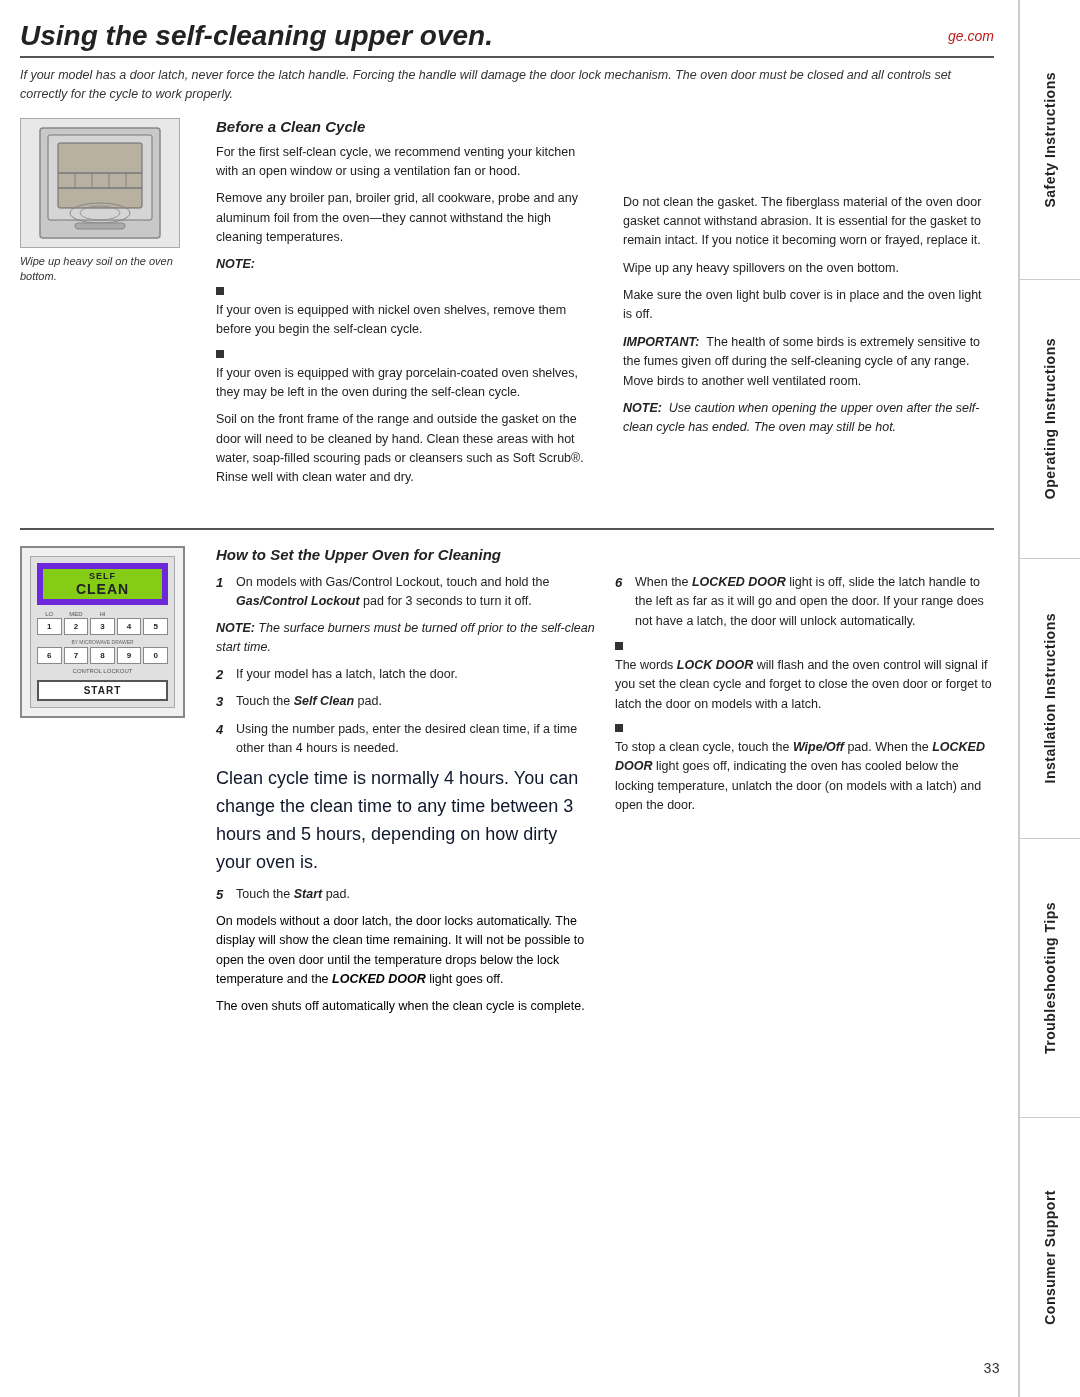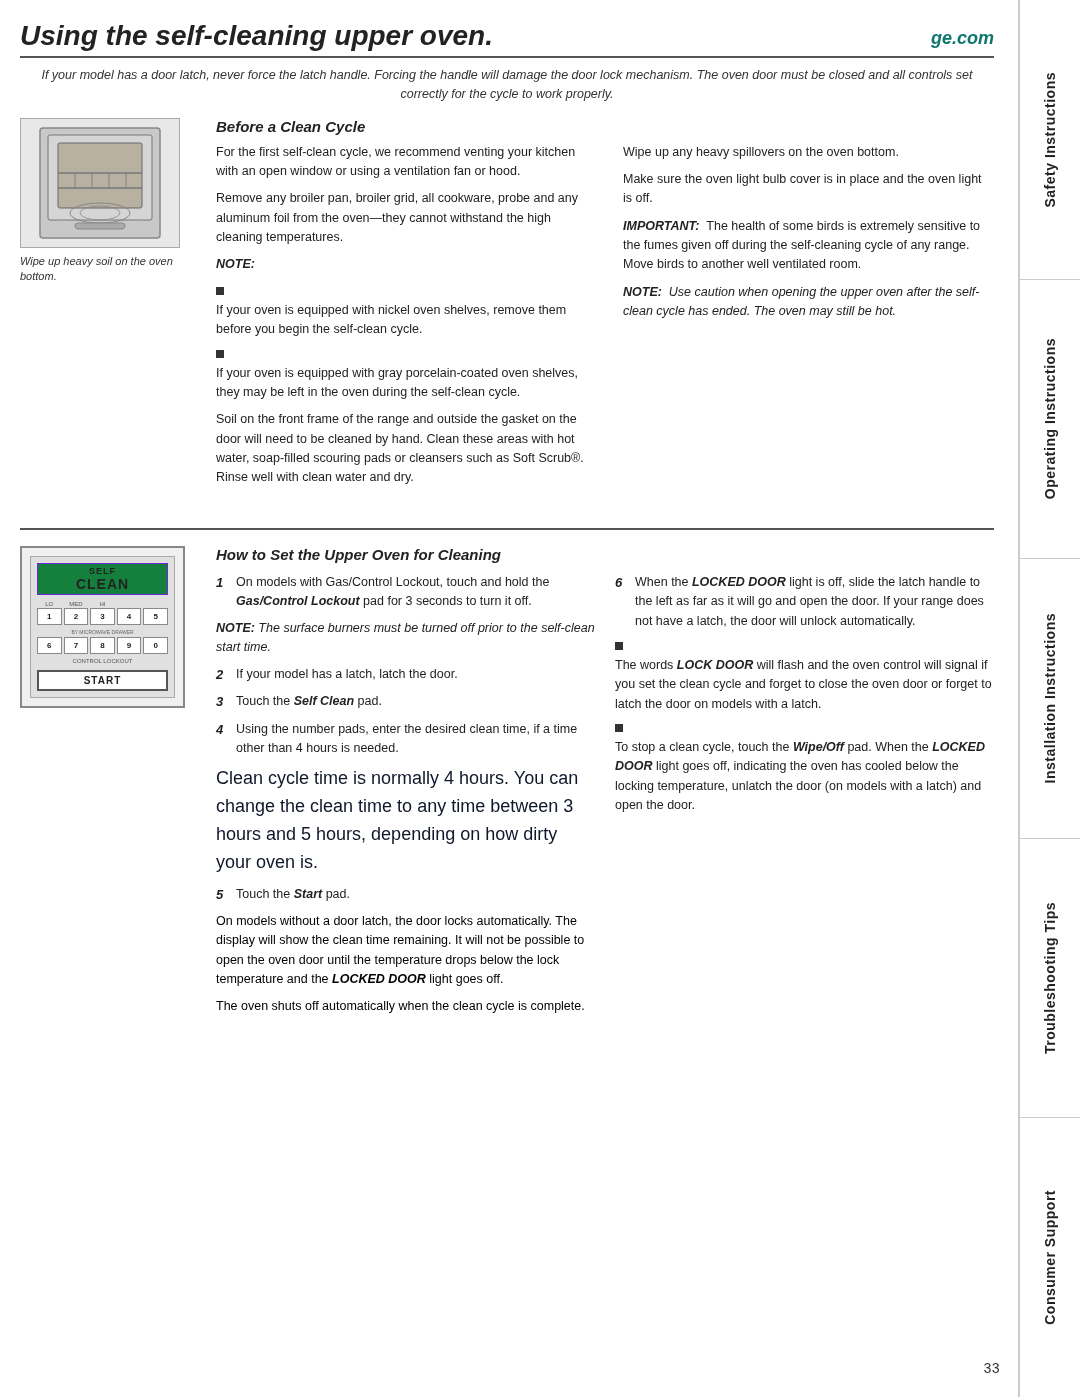--- a/index.html
+++ b/index.html
@@ -74,35 +74,33 @@
     }
 
     .page-title {
       font-size: 28px;
       font-style: italic;
       font-weight: bold;
       color: #222;
     }
 
     .page-brand {
-      font-size: 18px;
-      color: #0f766e;
+      font-size: 14px;
+      color: #b91c1c;
       font-style: italic;
       padding-top: 8px;
-      font-weight: bold;
     }
 
     
     .intro-text {
       font-size: 12.5px;
       font-style: italic;
       color: #333;
       line-height: 1.5;
       margin-bottom: 14px;
-      text-align: center;
     }
 
     
     .top-section {
       display: flex;
       gap: 16px;
       margin-bottom: 16px;
     }
 
     .top-left {
@@ -142,20 +140,21 @@
     .section-title {
       font-size: 15px;
       font-style: italic;
       font-weight: bold;
       margin-bottom: 8px;
     }
 
     .two-col-text {
       display: flex;
       gap: 36px;
+      align-items: center;
     }
 
     .text-col {
       flex: 1;
       font-size: 12.5px;
       line-height: 1.55;
       color: #222;
     }
 
     .text-col p {
@@ -210,22 +209,22 @@
       width: 165px;
     }
 
     .control-panel-inner {
       border: 1px solid #aaa;
       background: #e0e0e0;
       padding: 6px;
     }
 
     .self-clean-display {
-      background: #15803d;
-      border: 1px solid #6d28d9;
+      background: #84cc16;
+      border: 6px solid #6d28d9;
       text-align: center;
       font-size: 9px;
       font-weight: bold;
       padding: 2px 4px;
       margin-bottom: 6px;
       letter-spacing: 1px;
     }
 
     .self-clean-display .line1 { font-size: 9px; font-weight: bold; }
     .self-clean-display .line2 { font-size: 14px; font-weight: bold; }
@@ -398,20 +397,21 @@
               <span>If your oven is equipped with nickel oven shelves, remove them before you begin the self-clean cycle.</span>
             </div>
             <div class="bullet-item">
               <span class="bullet-square"></span>
               <span>If your oven is equipped with gray porcelain-coated oven shelves, they may be left in the oven during the self-clean cycle.</span>
             </div>
             <p style="margin-top:8px;">Soil on the front frame of the range and outside the gasket on the door will need to be cleaned by hand. Clean these areas with hot water, soap-filled scouring pads or cleansers such as Soft Scrub®. Rinse well with clean water and dry.</p>
           </div>
 
           <div class="text-col">
+            <p>Do not clean the gasket. The fiberglass material of the oven door gasket cannot withstand abrasion. It is essential for the gasket to remain intact. If you notice it becoming worn or frayed, replace it.</p>
             <p>Wipe up any heavy spillovers on the oven bottom.</p>
             <p>Make sure the oven light bulb cover is in place and the oven light is off.</p>
             <p>
               <span class="bold-italic">IMPORTANT:</span>
               &nbsp;<span>The health of some birds is extremely sensitive to the fumes given off during the self-cleaning cycle of any range. Move birds to another well ventilated room.</span>
             </p>
             <p>
               <span class="bold-italic">NOTE:</span>
               &nbsp;<span style="font-style:italic;">Use caution when opening the upper oven after the self-clean cycle has ended. The oven may still be hot.</span>
             </p>

